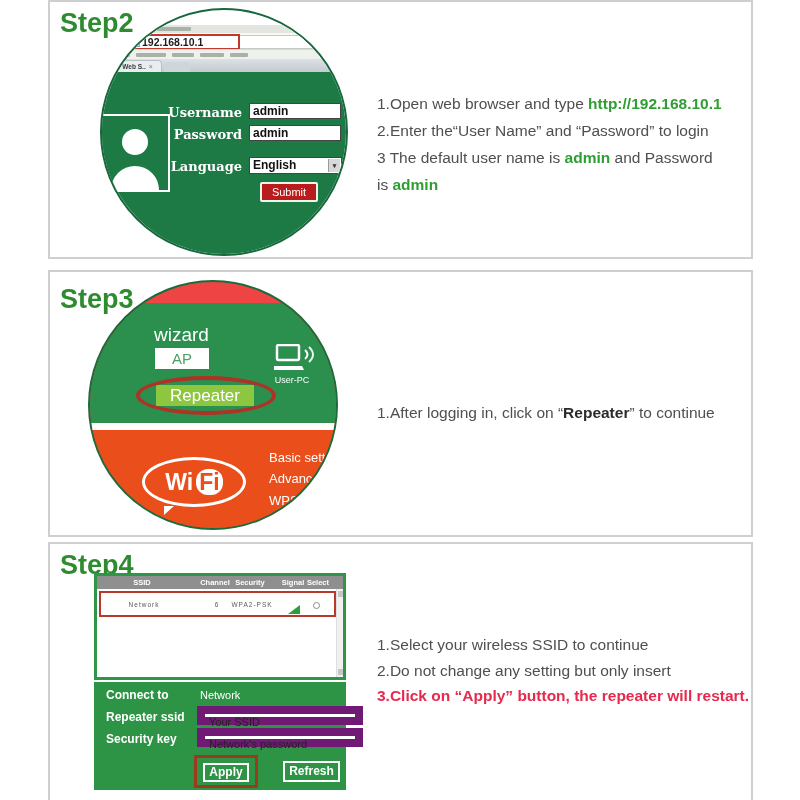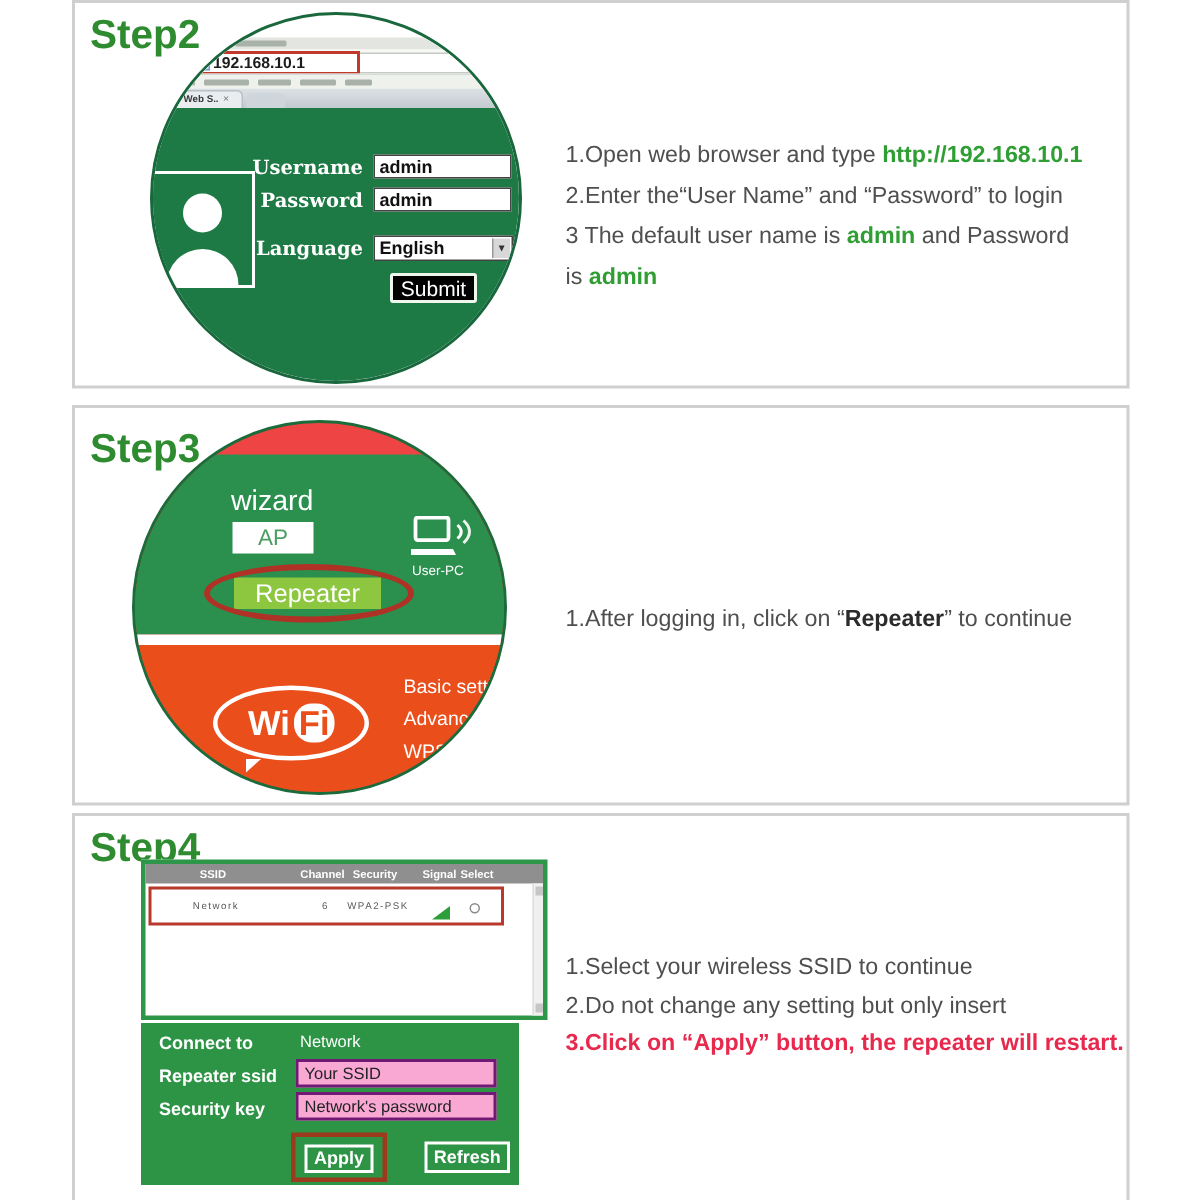--- a/index.html
+++ b/index.html
@@ -48,22 +48,22 @@
                  font-family: "DejaVu Serif", serif; font-weight: bold; font-size: 13px; }
   .login-input { position: absolute; left: 147px; width: 92px; height: 16px; background: #fff;
                  border: 1px solid #444; font-size: 12px; color: #111; font-weight: bold;
                  padding-left: 3px; line-height: 14px; }
   .lang-select { position: absolute; left: 147px; width: 93px; height: 17px; background: #fff;
                  border: 1px solid #444; font-size: 12px; color: #111; font-weight: bold;
                  padding-left: 3px; line-height: 15px; }
   .lang-arrow { position: absolute; right: 1px; top: 1px; width: 12px; height: 13px; background: #d8d8d8;
                 border-left: 1px solid #999; font-size: 7px; color: #333; text-align: center; line-height: 13px; }
   .submit-btn { position: absolute; left: 158px; top: 172px; width: 58px; height: 20px;
-                background: #000000; border: 2px solid #eef6ee; border-radius: 2px;
-                color: #fff; font-size: 14px; text-align: center; line-height: 16px; }
+                background: #b91c1c; border: 2px solid #eef6ee; border-radius: 2px;
+                color: #fff; font-size: 11px; text-align: center; line-height: 16px; }
 
   
   .instr { position: absolute; left: 377px; font-size: 15.5px; color: #4f4f4f; }
   .instr .ln { line-height: 27px; white-space: nowrap; }
   .i4 .ln { line-height: 25.5px; }
   .acc-green { color: #2f9e33; font-weight: bold; }
   .bold-dark { color: #2b2b2b; font-weight: bold; }
   .acc-red { color: #e7294e; font-weight: bold; }
   .indent { padding-left: 12px; }
 
@@ -83,34 +83,34 @@
   .wifi { left: 52px; top: 175px; width: 104px; height: 50px; border: 3px solid #fff; border-radius: 50%;
           display: flex; align-items: center; justify-content: center; gap: 3px; }
   .wifi .wi { color: #fff; font-size: 23px; font-weight: bold; }
   .wifi .fi { background: #fff; color: #e94e1b; font-size: 23px; font-weight: bold;
               border-radius: 12px; padding: 0 3px; line-height: 26px; }
   .wifi-tail { left: 74px; top: 224px; width: 0; height: 0;
                border-left: 10px solid #fff; border-bottom: 9px solid transparent; }
   .menu-item { position: absolute; left: 179px; color: #fff; font-size: 13px; white-space: nowrap; }
 
   
-  .tbl { left: 94px; top: 573px; width: 271px; height: 107px; border: 3px solid #2d9648; background: #fff; }
+  .tbl { left: 94px; top: 573px; width: 252px; height: 107px; border: 3px solid #2d9648; background: #fff; }
   .tbl .thead { position: absolute; left: 0; top: 0; width: 100%; height: 13px; background: #8f8f8f; }
   .th { position: absolute; transform: translateX(-50%); color: #fff; font-size: 7.5px; font-weight: bold; line-height: 13px; }
   .rowbox { position: absolute; left: 2px; top: 15px; width: 237px; height: 26px; border: 2px solid #b8392a; background: #fff; }
   .cell { position: absolute; transform: translateX(-50%); top: 8px; color: #5a5a5a; font-size: 6.5px; letter-spacing: 1px; }
   .radio { position: absolute; top: 9px; width: 7px; height: 7px; border: 1px solid #8a8a8a; border-radius: 50%; background: #fff; }
   .vscroll { position: absolute; right: 0; top: 13px; bottom: 0; width: 7px; background: #f0f0f0; border-left: 1px solid #ddd; }
   .vscroll i { position: absolute; left: 1px; width: 5px; height: 6px; background: #c6c6c6; }
 
   .gform { left: 94px; top: 682px; width: 252px; height: 108px; background: #2d9345; }
   .flabel { position: absolute; left: 12px; color: #fff; font-size: 12px; font-weight: bold; white-space: nowrap; }
   .fvalue { position: absolute; left: 106px; color: #fff; font-size: 11px; }
-  .finput { position: absolute; left: 103px; width: 134px; height: 19px; background: #f9a8d4;
-            border: 2px solid #701a75; font-size: 11px; color: #222; padding: 2px 0 0 4px; white-space: nowrap; }
+  .finput { position: absolute; left: 103px; width: 166px; height: 19px; background: #ffffff;
+            border: 8px solid #701a75; font-size: 11px; color: #222; padding: 2px 0 0 4px; white-space: nowrap; }
   .apply-outer { position: absolute; left: 100px; top: 73px; width: 64px; height: 33px; border: 3px solid #9c3a1e; }
   .apply-btn { position: absolute; left: 6px; top: 5px; width: 46px; height: 19px; border: 2px solid #fff;
                color: #fff; font-size: 12px; font-weight: bold; text-align: center; line-height: 15px; }
   .refresh-btn { position: absolute; left: 189px; top: 79px; width: 57px; height: 21px; border: 2px solid #fff;
                  color: #fff; font-size: 12px; font-weight: bold; text-align: center; line-height: 17px; }
 </style>
 </head>
 <body>
 
 <div class="page">

